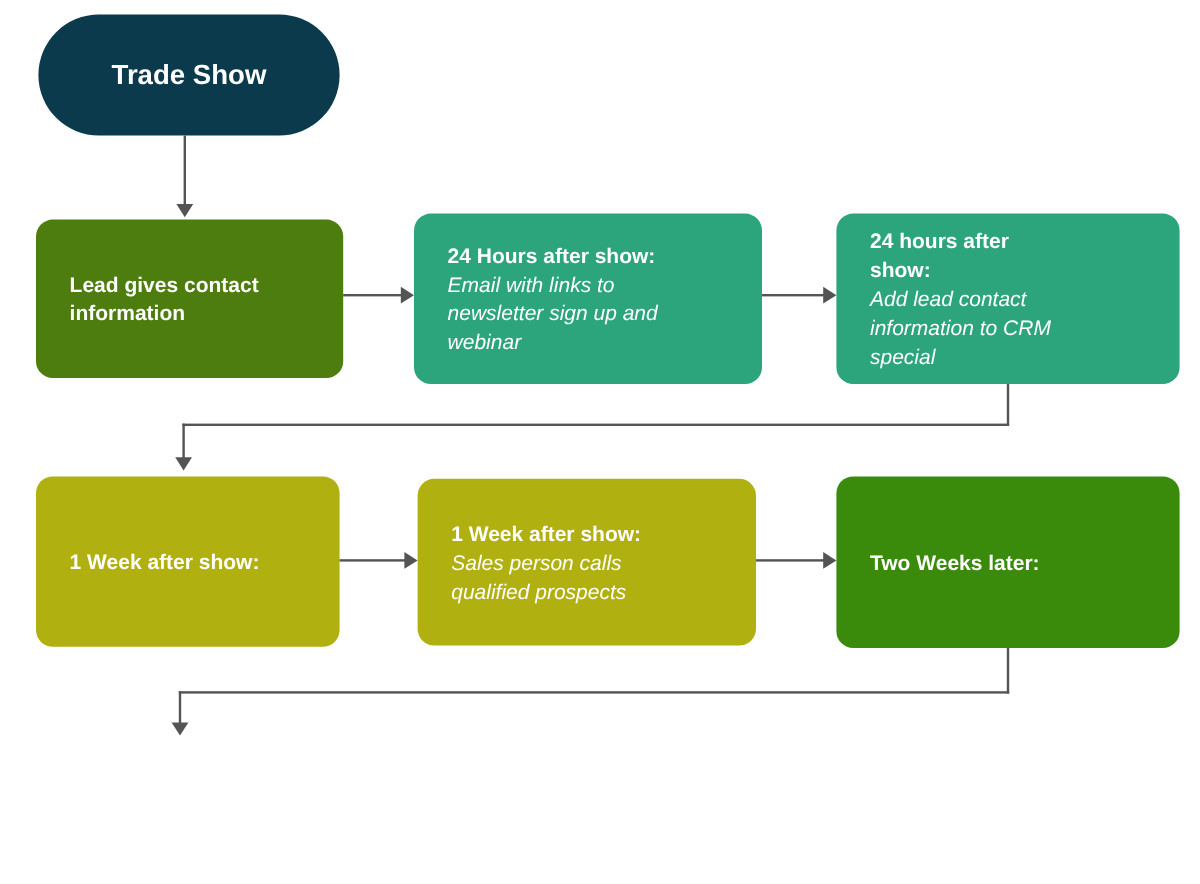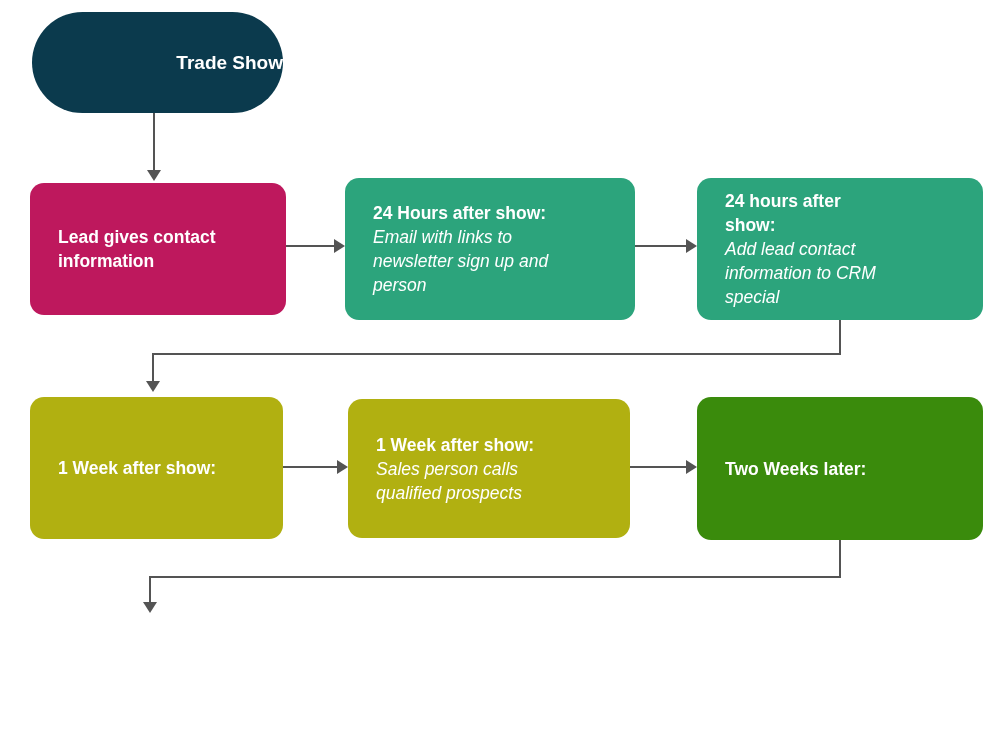--- a/index.html
+++ b/index.html
@@ -19,22 +19,22 @@
     align-items: center;
   }
   .txt { padding-left: 28px; }
   .heading { font-weight: bold; font-size: 17.5px; line-height: 24px; }
   .body { font-style: italic; font-size: 17.5px; line-height: 24px; }
   .body:empty { display: none; }
 
   .pill {
     left: 32px; top: 12px; width: 251px; height: 101px;
     border-radius: 51px;
-    justify-content: flex-end;
-    font-weight: bold; font-size: 19px;
+    justify-content: center;
+    font-weight: bold; font-size: 23px;
   }
   .n1 { left: 30px;  top: 183px; width: 256px; height: 132px; }
   .n1 .txt { max-width: 205px; }
   .n2 { left: 345px; top: 178px; width: 290px; height: 142px; }
   .n2 .txt { max-width: 195px; }
   .n3 { left: 697px; top: 178px; width: 286px; height: 142px; }
   .n3 .txt { max-width: 170px; }
   .n4 { left: 30px;  top: 397px; width: 253px; height: 142px; }
   .n4 .txt { max-width: 185px; }
   .n5 { left: 348px; top: 399px; width: 282px; height: 139px; }
@@ -81,31 +81,31 @@
 </style>
 </head>
 <body>
 
 <div class="stage">
 
   <div class="node pill" style="background-color: rgb(11, 58, 77);">
     <span>Trade Show</span>
   </div>
 
-  <div class="node n1" style="background-color: #be185d; align-items: center;">
+  <div class="node n1" style="background-color: #4d7c0f; align-items: center;">
     <div class="txt">
       <div class="heading">Lead gives contact information</div>
 
     </div>
   </div>
 
   <div class="node n2" style="background-color: rgb(44, 164, 124);">
     <div class="txt">
       <div class="heading">24 Hours after show:</div>
-      <div class="body">Email with links to newsletter sign up and person</div>
+      <div class="body">Email with links to newsletter sign up and webinar</div>
     </div>
   </div>
 
   <div class="node n3" style="background-color: rgb(44, 164, 124);">
     <div class="txt">
       <div class="heading">24 hours after show:</div>
       <div class="body">Add lead contact information to CRM special</div>
     </div>
   </div>
 

